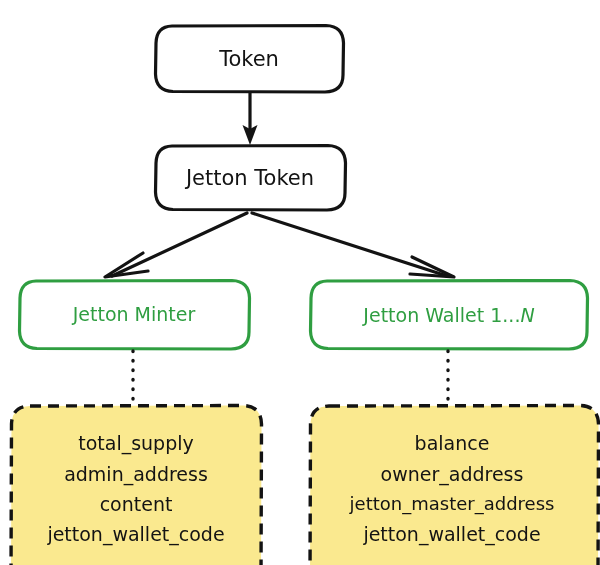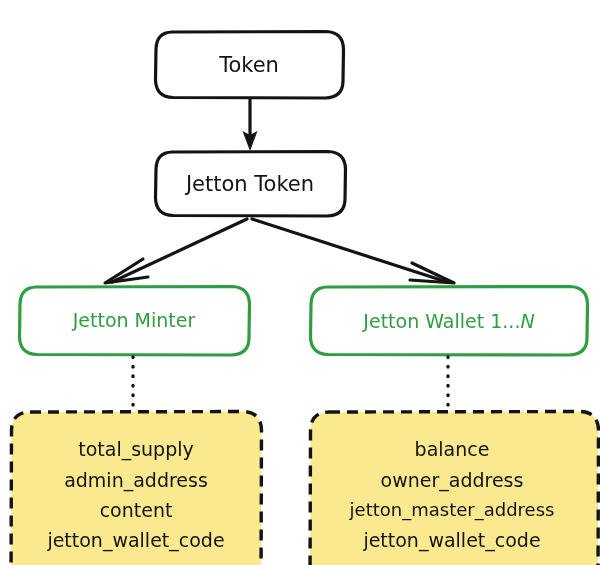--- a/index.html
+++ b/index.html
@@ -9,21 +9,21 @@
   }
   body {
     width: 600px;
     height: 565px;
     position: relative;
     overflow: hidden;
     font-family: "DejaVu Sans", sans-serif;
   }
   #diagram-root {
     position: absolute;
-    top: 18px;
+    top: 12px;
     left: 0;
     width: 600px;
     height: 531px;
   }
   svg#diagram-canvas {
     position: absolute;
     top: 0;
     left: 0;
     width: 600px;
     height: 565px;

